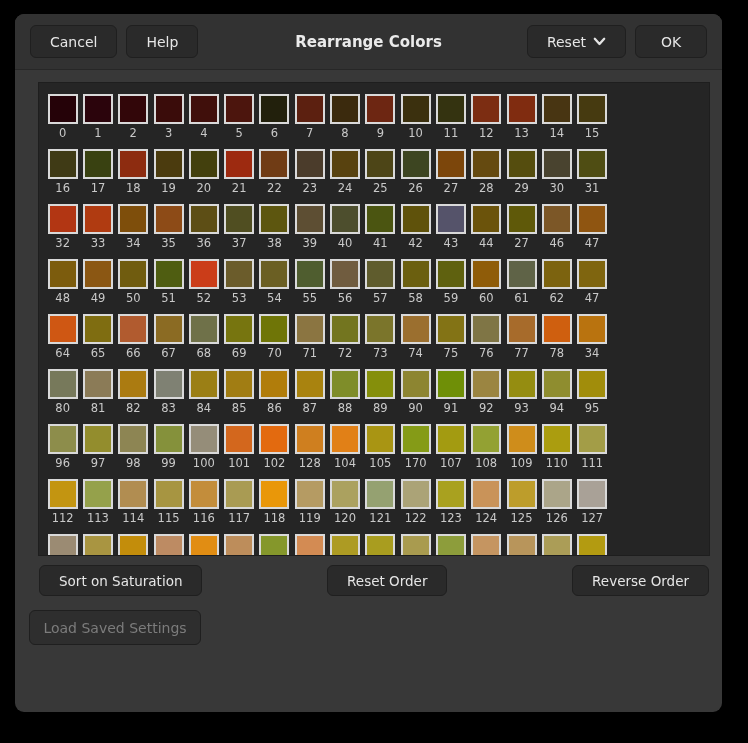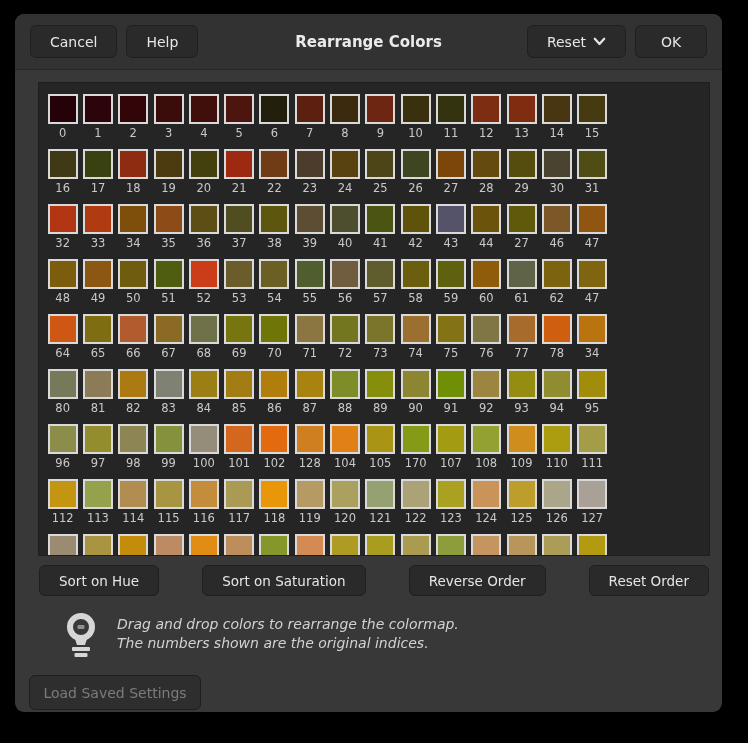--- a/index.html
+++ b/index.html
@@ -687,39 +687,23 @@
         <div class="cell">
           <div class="swatch" style="background: rgb(171, 157, 87);"></div>
         </div>
         <div class="cell">
           <div class="swatch" style="background: rgb(179, 155, 17);"></div>
         </div>
       </div>
   </div>
 
   <div class="sort-row">
-    <button class="btn">Sort on Hue</button>
     <button class="btn">Sort on Saturation</button>
+    <button class="btn">Reset Order</button>
     <button class="btn">Reverse Order</button>
-    <button class="btn">Reset Order</button>
   </div>
 
-  <div class="hint">
-    <span class="hint-icon">
-      <svg width="32" height="44" viewBox="0 0 32 44">
-        <circle cx="16" cy="14" r="11" fill="none" stroke="#d6d6d6" stroke-width="6"></circle>
-        <rect x="12.5" y="12" width="7" height="4" rx="1" fill="#8f8f8f"></rect>
-        <polygon points="10,26 22,26 20,32 12,32" fill="#d6d6d6"></polygon>
-        <rect x="7" y="34" width="18" height="4" rx="1" fill="#d6d6d6"></rect>
-        <rect x="9.5" y="40" width="13" height="4" rx="1" fill="#d6d6d6"></rect>
-      </svg>
-    </span>
-    <div class="hint-text">
-      <div>Drag and drop colors to rearrange the colormap.</div>
-      <div>The numbers shown are the original indices.</div>
-    </div>
-  </div>
 
   <div class="settings-row">
     <button class="btn disabled">Load Saved Settings</button>
   </div>
 
 </div>
 
 </body></html>

